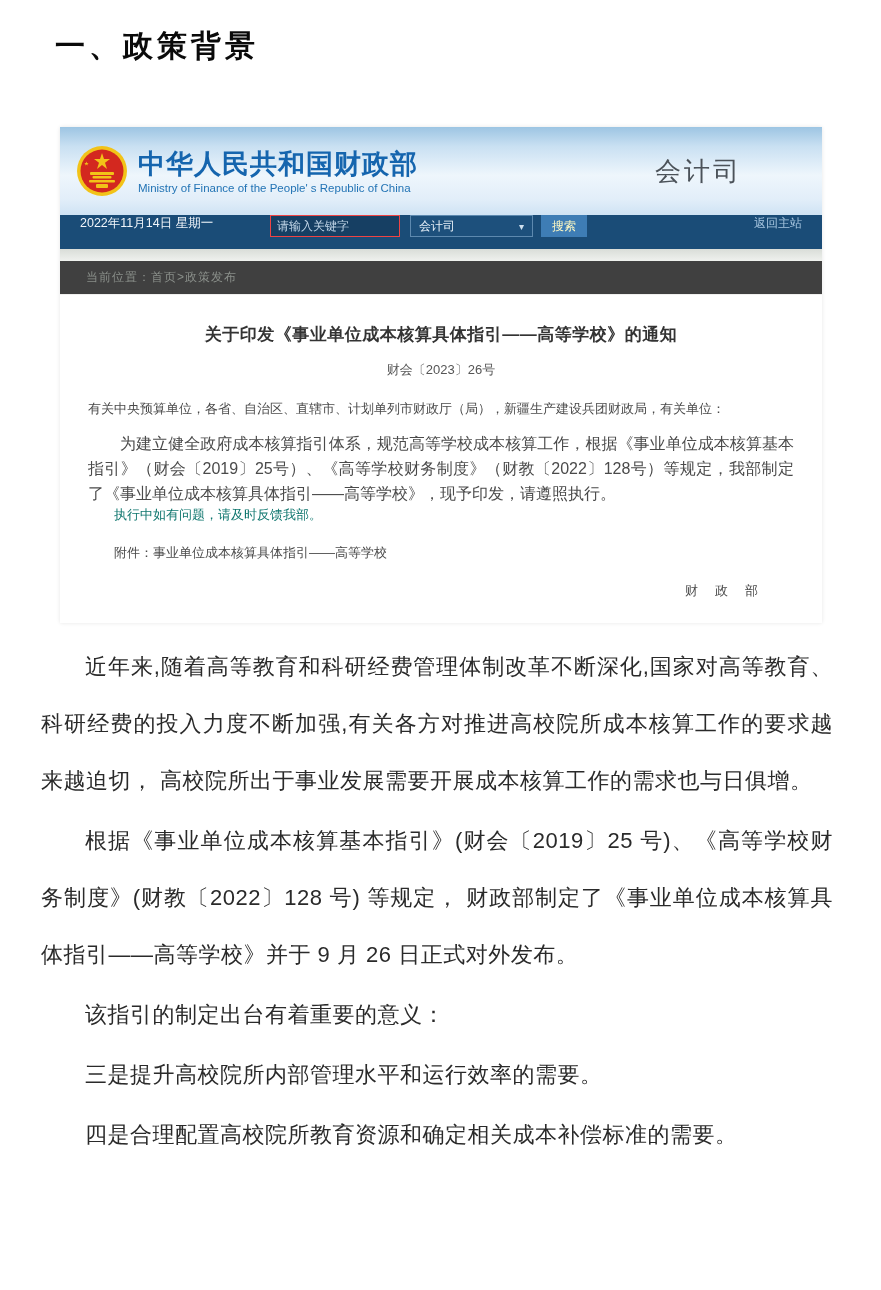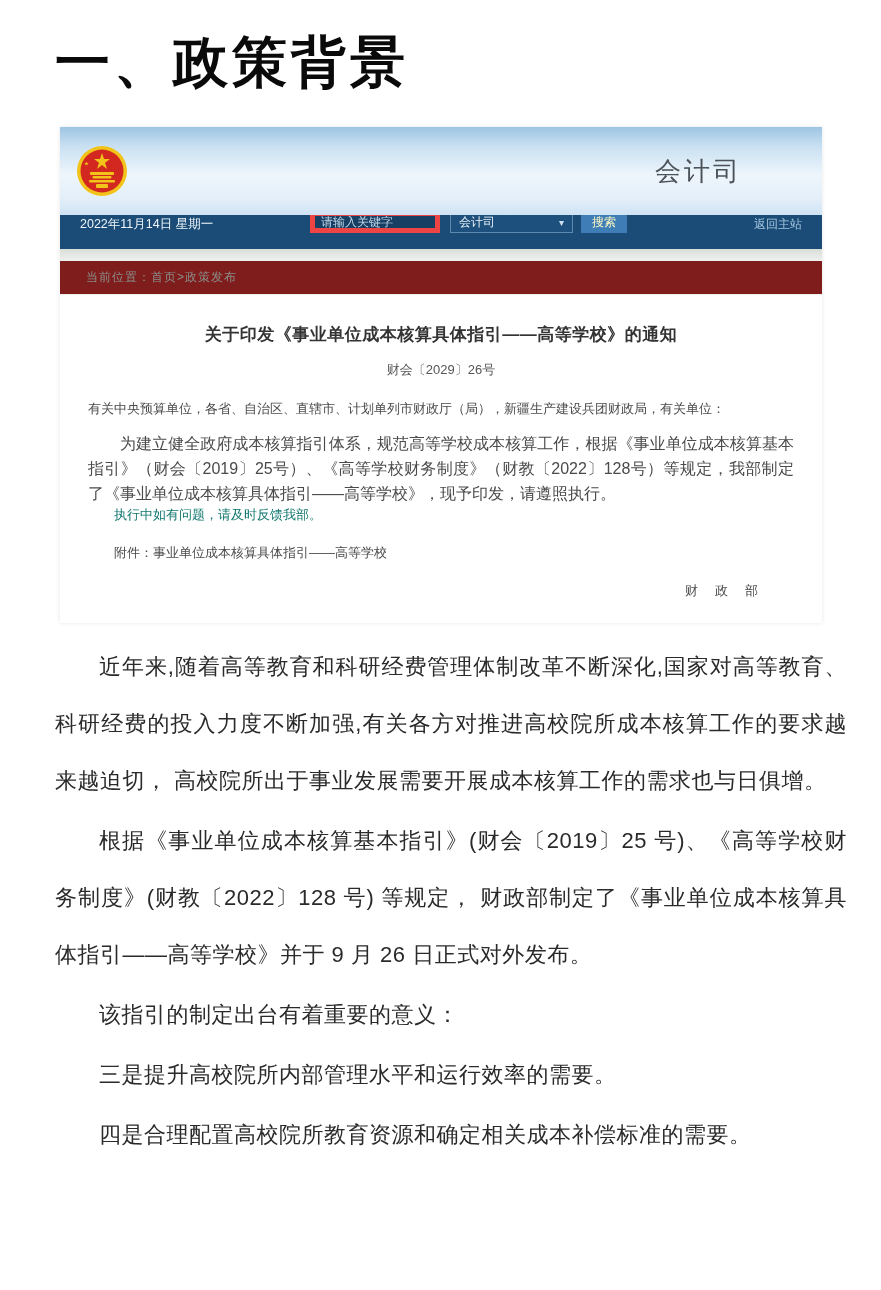--- a/index.html
+++ b/index.html
@@ -2,21 +2,21 @@
 <html><head>
 <meta charset="utf-8">
 <style>
   * { margin:0; padding:0; box-sizing:border-box; }
   html,body { width:881px; background:#ffffff; font-family:"Liberation Sans", sans-serif; }
   body { position:relative; height:1290px; overflow:hidden; }
 
   
   .page-heading {
     margin:26px 0 0 55px;
-    font-size:55px;
+    font-size:30px;
     font-weight:900;
     color:#0a0a0a;
     letter-spacing:4px;
     font-family:"Liberation Serif", serif;
   }
 
   
   .shot {
     position:absolute;
     left:60px; top:127px;
@@ -43,30 +43,29 @@
   .dept {
     position:absolute; right:80px; top:50%; transform:translateY(-50%);
     font-size:26px; color:#4b5259; letter-spacing:3px;
   }
 
   
   .navbar {
     height:34px;
     background:#1a4c77;
     display:flex;
-    align-items:flex-end;
-    padding:16px 20px;
+    align-items:flex-start;
+    padding:0 20px;
     color:#fff;
   }
   .nav-date { font-size:12.5px; color:#f0f5fa; width:190px; flex:none; }
   .nav-search {
-    margin-left:40px;
     width:130px; height:22px;
     background:#163f63;
-    border:5px solid #ef4444;
+    border:1px solid #ef4444;
     color:#d6e5f2;
     font-size:12px;
     padding:0 6px;
     outline:none;
   }
   .nav-search::placeholder { color:#c2d6e8; }
   .nav-select {
     margin-left:10px;
     width:123px; height:22px;
     border:1px solid #5d89af;
@@ -89,21 +88,21 @@
   .nav-back {
     margin-left:auto;
     font-size:12px; color:#a7c6e0;
     text-decoration:none;
     cursor:pointer;
   }
 
   
   .crumb-band { height:12px; background:linear-gradient(180deg,#d9ddd8,#eff1ee); }
   .crumb-row {
-    height:34px; background:#7f1d1d;
+    height:34px; background:#404040;
     display:flex; align-items:center;
     padding-left:26px;
     border-bottom:1px solid #f0f0ee;
   }
   .crumb { font-size:12px; color:#8a8f8a; letter-spacing:1px; }
 
   
   .doc { background:#fff; padding:16px 28px 0 28px; color:#3a3a3a; }
   .doc-title {
     text-align:center;
@@ -117,21 +116,21 @@
     font-size:16px; color:#4a4a4a; margin-top:10px; line-height:25px;
     text-indent:2em; text-align:justify;
   }
   .doc-feedback { font-size:13px; color:#0f766e; margin-top:0; text-indent:2em; }
   .doc-attachment { font-size:13px; color:#4a4a4a; margin-top:20px; text-indent:2em; }
   .doc-signer { font-size:13px; color:#4a4a4a; margin-top:20px; text-align:right; padding-right:34px; letter-spacing:2px; }
 
   
   .article {
     position:absolute;
-    left:55px; top:638px;
+    left:41px; top:638px;
     width:792px;
   }
   .article .article-p {
     font-size:22px;
     color:#2a2a2a;
     line-height:57px;
     text-indent:2em;
     margin-bottom:3px;
     letter-spacing:0.5px;
     text-align:justify;
@@ -148,20 +147,24 @@
     <svg class="emblem" viewBox="0 0 52 52">
       <circle cx="26" cy="26" r="25" fill="#f2c318"></circle>
       <circle cx="26" cy="26" r="21.5" fill="#d3281f"></circle>
       <polygon fill="#f2c318" points="26,8 28,14 34,14 29,17.7 31,24 26,20 21,24 23,17.7 18,14 24,14"></polygon>
       <polygon fill="#f2c318" points="15,16 16,18.8 19,18.8 16.6,20.5 17.6,23.3 15,21.6 12.4,23.3 13.4,20.5 11,18.8 14,18.8" transform="scale(0.55) translate(4,14)"></polygon>
       <rect x="14" y="27" width="24" height="3" rx="1" fill="#f2c318"></rect>
       <rect x="16.5" y="31" width="19" height="2.4" rx="1" fill="#f2c318"></rect>
       <rect x="13" y="35" width="26" height="2.4" rx="1" fill="#f2c318"></rect>
       <rect x="20" y="39" width="12" height="4" rx="1" fill="#f2c318"></rect>
     </svg>
+    <div class="org-block">
+      <div class="org-cn">中华人民共和国财政部</div>
+      <div class="org-en">Ministry of Finance of the People' s Republic of China</div>
+    </div>
     <div class="dept">会计司</div>
   </div>
 
   <div class="navbar">
     <span class="nav-date">2022年11月14日  星期一</span>
     <input class="nav-search" type="text" placeholder="请输入关键字" style="">
     <div class="nav-select">
       <span>会计司</span>
       <span class="caret">▾</span>
     </div>
@@ -169,21 +172,21 @@
     <a class="nav-back">返回主站</a>
   </div>
 
   <div class="crumb-band"></div>
   <div class="crumb-row">
     <span class="crumb">当前位置：首页&gt;政策发布</span>
   </div>
 
   <div class="doc">
     <div class="doc-title">关于印发《事业单位成本核算具体指引——高等学校》的通知</div>
-    <div class="doc-no">财会〔2029〕26号</div>
+    <div class="doc-no">财会〔2023〕26号</div>
     <p class="doc-salutation">有关中央预算单位，各省、自治区、直辖市、计划单列市财政厅（局），新疆生产建设兵团财政局，有关单位：</p>
     <p class="doc-body">为建立健全政府成本核算指引体系，规范高等学校成本核算工作，根据《事业单位成本核算基本指引》（财会〔2019〕25号）、《高等学校财务制度》（财教〔2022〕128号）等规定，我部制定了《事业单位成本核算具体指引——高等学校》，现予印发，请遵照执行。</p>
     <p class="doc-feedback">执行中如有问题，请及时反馈我部。</p>
     <p class="doc-attachment">附件：事业单位成本核算具体指引——高等学校</p>
     <div class="doc-signer">财　政　部</div>
 
   </div>
 </div>
 
 <div class="article">

